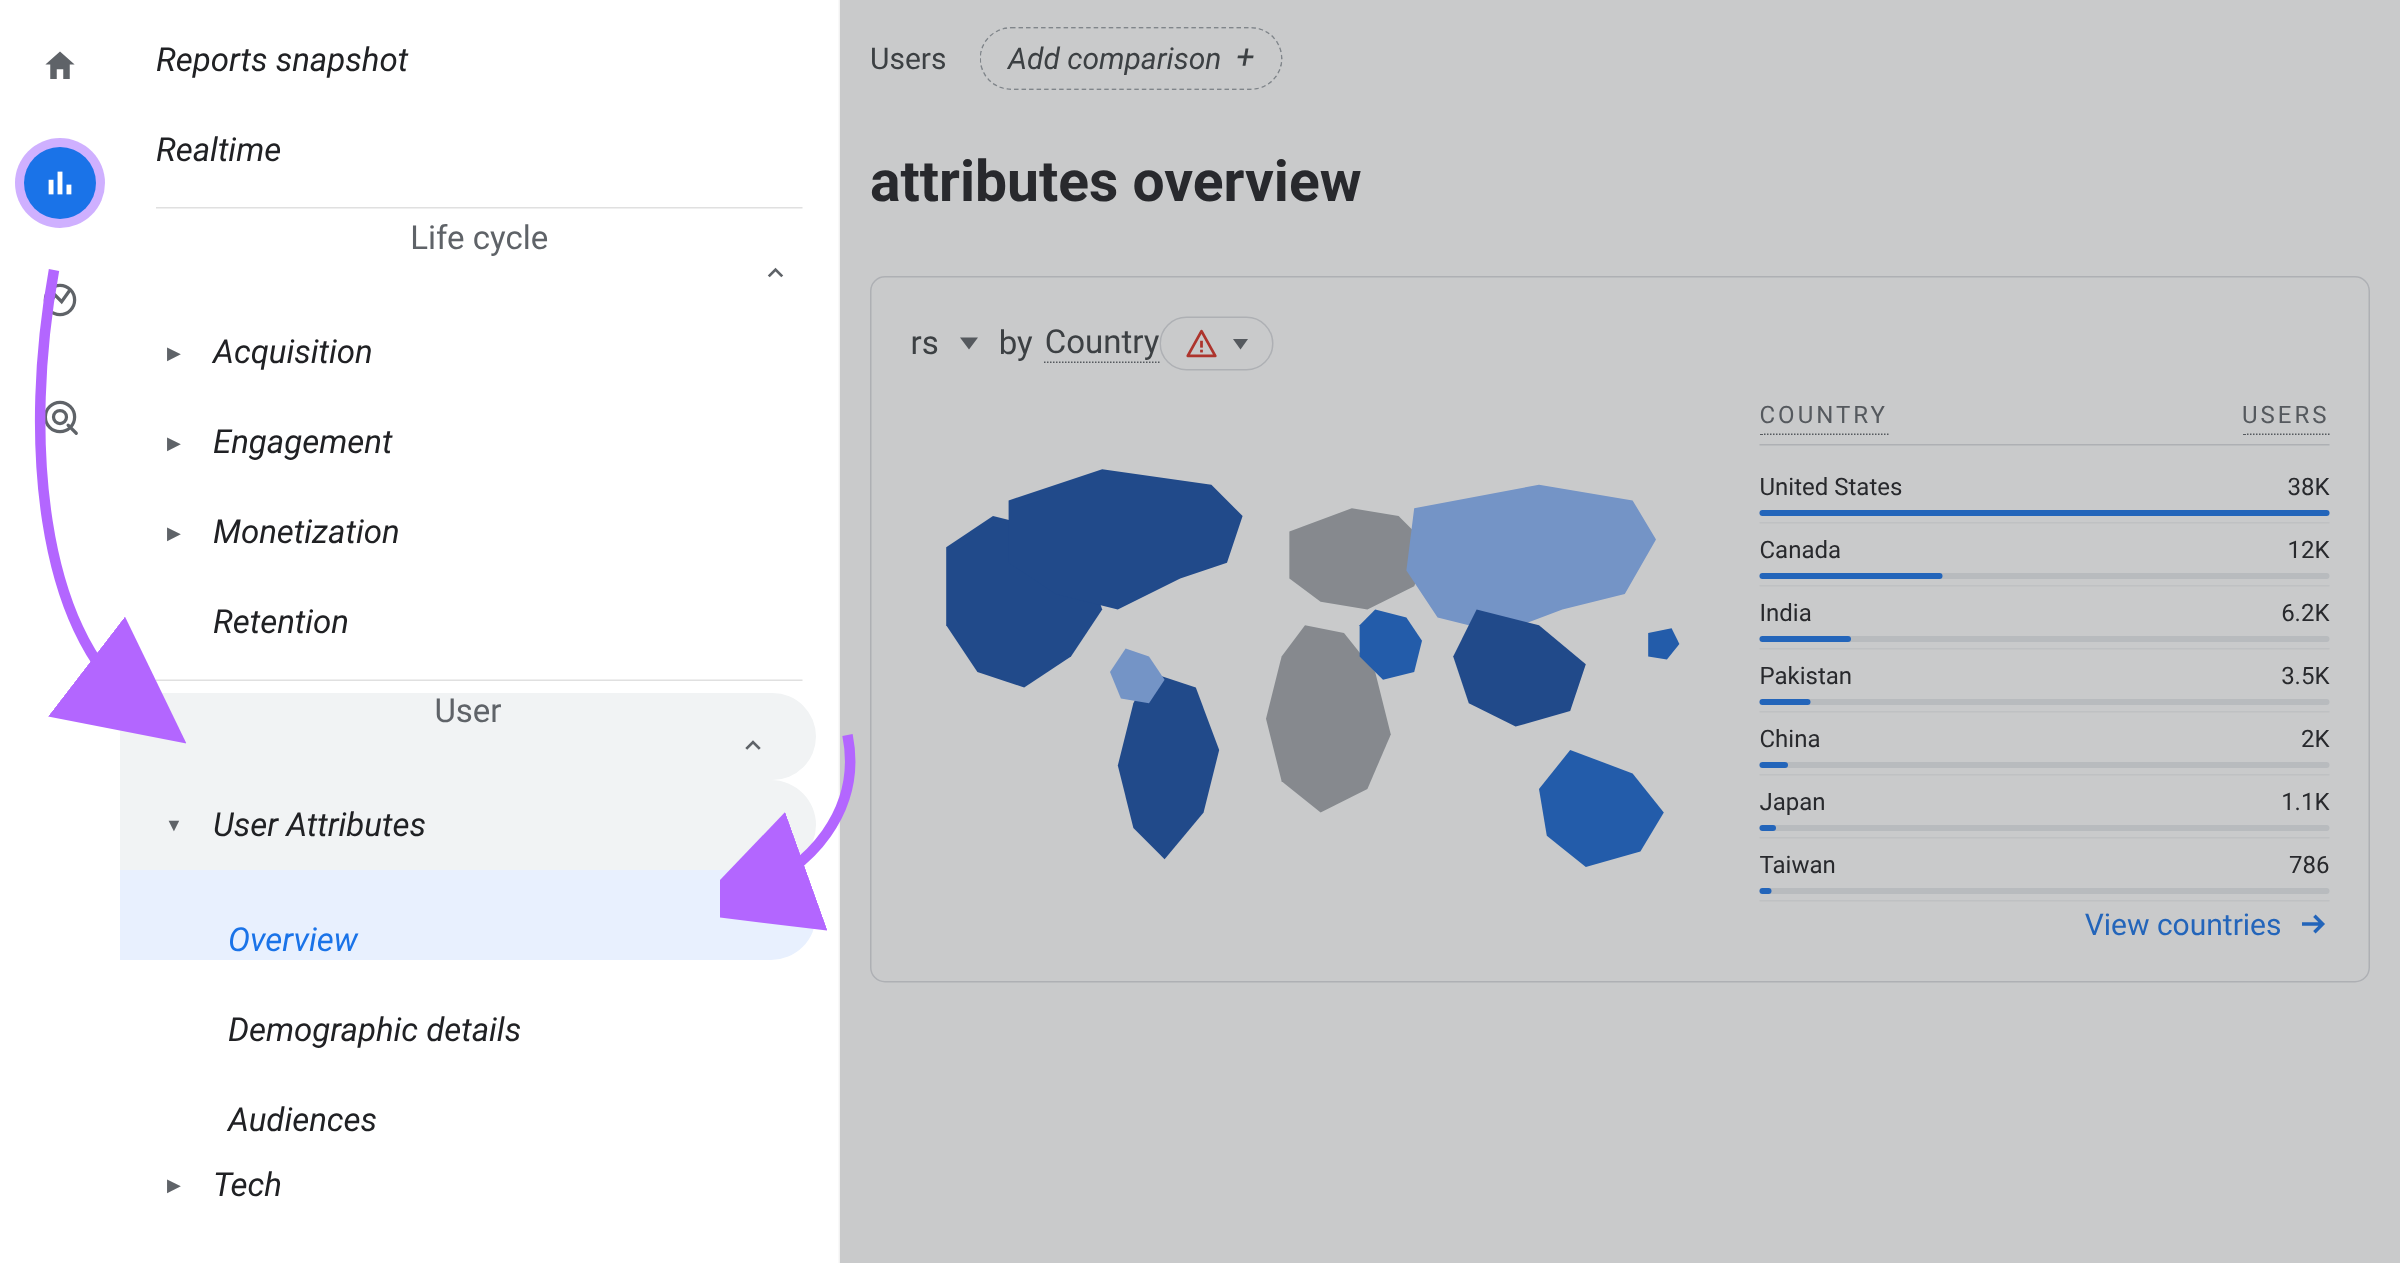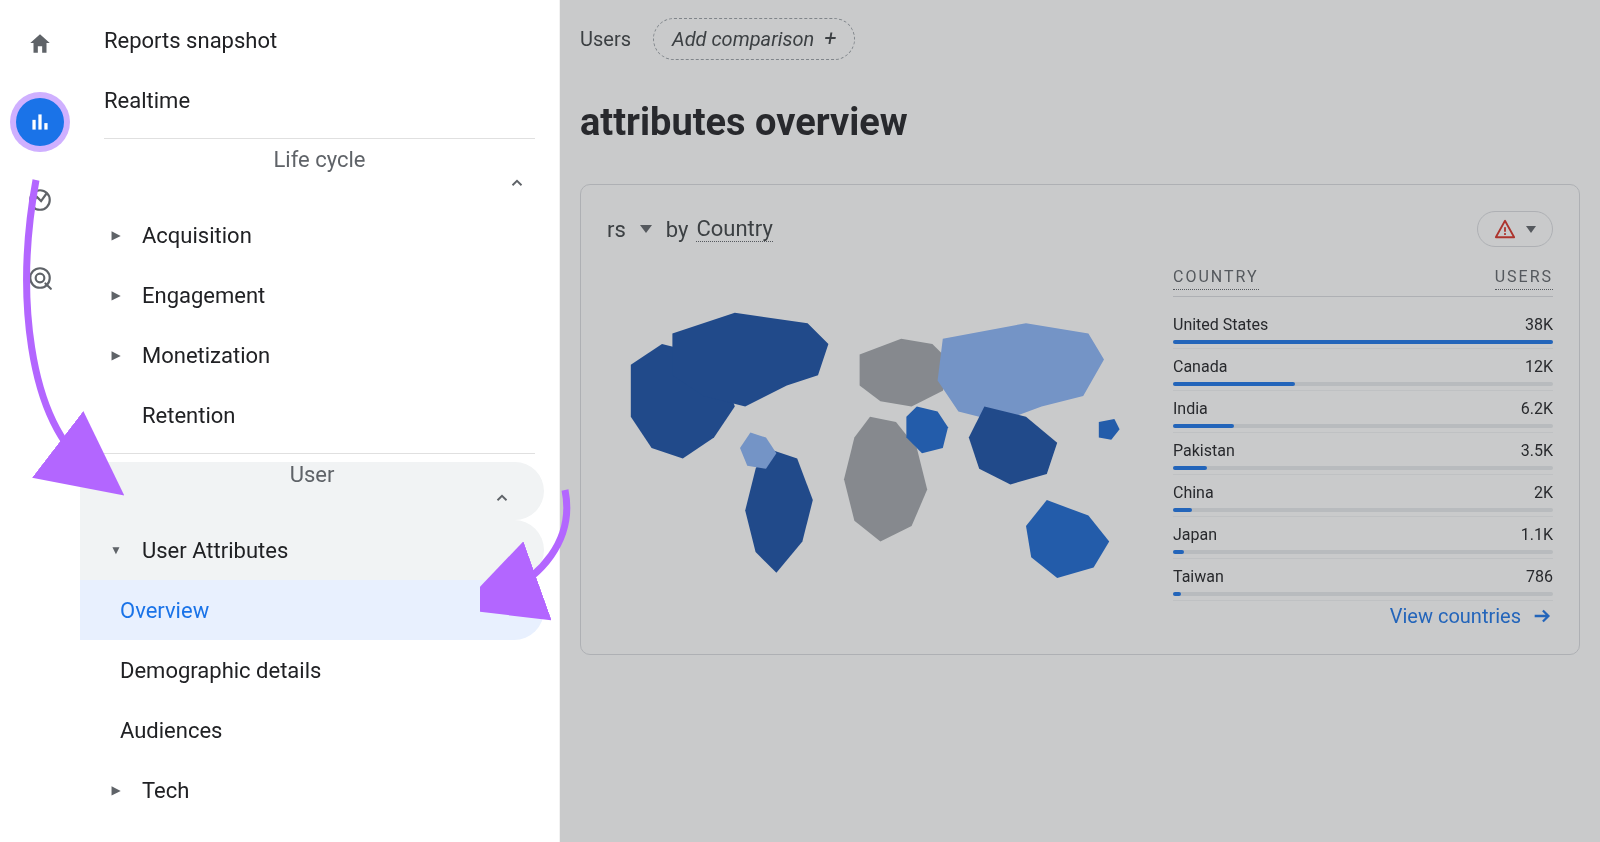--- a/index.html
+++ b/index.html
@@ -10,40 +10,40 @@
     
     .icon-rail { width: 80px; background: #fff; padding-top: 20px; display: flex; flex-direction: column; align-items: center; gap: 30px; }
     .rail-icon { width: 48px; height: 48px; display: flex; align-items: center; justify-content: center; border-radius: 50%; cursor: pointer; color: #5f6368; }
     .rail-icon.active { background: #1a73e8; color: #fff; box-shadow: 0 0 0 6px rgba(168,112,255,0.55); }
     .rail-icon svg { width: 26px; height: 26px; }
     
     
     .sidebar { width: 480px; background: #fff; padding-top: 10px; border-right: 1px solid rgba(0,0,0,0.05); position: relative; z-index: 5; }
     .nav-item { display: flex; align-items: center; height: 60px; padding: 0 24px; font-size: 22px; color: #202124; cursor: pointer; border-radius: 0 30px 30px 0; margin-right: 15px; }
     .nav-item .caret { width: 24px; display: flex; justify-content: center; font-size: 12px; color: #5f6368; margin-right: 14px;}
-    .nav-item .label { flex: 1; }
+    .nav-item .label { flex: 1; font-style: italic; }
     .nav-section-header { color: #5f6368; font-size: 22px; display:flex; align-items:center; padding: 0 24px; height: 58px; cursor:pointer;flex-direction:column;}
     .nav-section-header .chev { margin-left:auto; width:36px; text-align:center; color:#5f6368;}
     .nav-divider { height: 1px; background: #e0e0e0; margin: 8px 24px; }
     .nav-item.selected-group { background: #f1f3f4; }
     .nav-item.selected { background: #e8f0fe; color: #1a73e8; }
     .nav-item.lvl1 { padding-left: 24px; }
-    .nav-item.lvl3 { padding-left: 40px; }
+    .nav-item.lvl3 { padding-left: 72px; align-items: flex-end; }
     
     
     .main { flex: 1; position: relative; background: #fff; }
     .main-content { padding: 0 20px 20px 20px; height: 100%; }
     .topbar { display:flex; align-items:center; gap:16px; padding-top:18px; padding-bottom: 20px;}
     .chip { display:inline-flex; align-items:center; gap:10px; border: 1.5px dashed #9aa0a6; border-radius: 22px; padding: 8px 18px; font-size: 20px; color:#3c4043; cursor:pointer;font-style:italic;}
     .chip .plus { font-size: 22px; line-height:1;}
     .users-chip-partial { font-size:20px; color:#3c4043; padding: 8px 6px 8px 0; }
     .page-title { font-size: 38px; color:#202124; margin: 20px 0 40px 0; font-weight: 700; }
     
     .card { border: 1px solid #dadce0; border-radius: 10px; padding: 26px; position: relative; }
-    .card-header { display:flex; align-items:center; justify-content: space-between; margin-bottom: 20px;}
+    .card-header { display:flex; align-items:center; margin-bottom: 20px;}
     .card-header-left { display:flex; align-items:center; gap:8px; font-size:22px; color:#3c4043;}
     .dotted-underline { border-bottom: 1px dotted #5f6368; }
     .triangle-down { width:0; height:0; border-left:6px solid transparent; border-right:6px solid transparent; border-top:8px solid #5f6368; display:inline-block; margin: 0 6px;}
     .warn-btn { display:flex; align-items:center; gap:10px; border:1px solid #dadce0; border-radius: 22px; padding: 6px 16px; cursor:pointer;}
     .warn-btn svg.tri { width:22px; height:22px; }
     .warn-btn .mini-tri { width:0;height:0;border-left:5px solid transparent;border-right:5px solid transparent;border-top:7px solid #5f6368; }
     
     .card-body { display:flex; gap: 40px; }
     .map-wrap { flex: 1; display:flex; align-items:center; justify-content:center; min-height: 360px;}
     .map-wrap svg { width: 100%; max-width: 520px; height: auto; }

